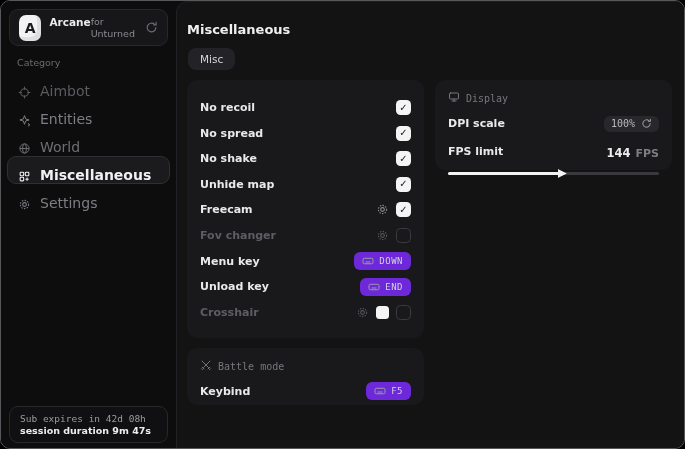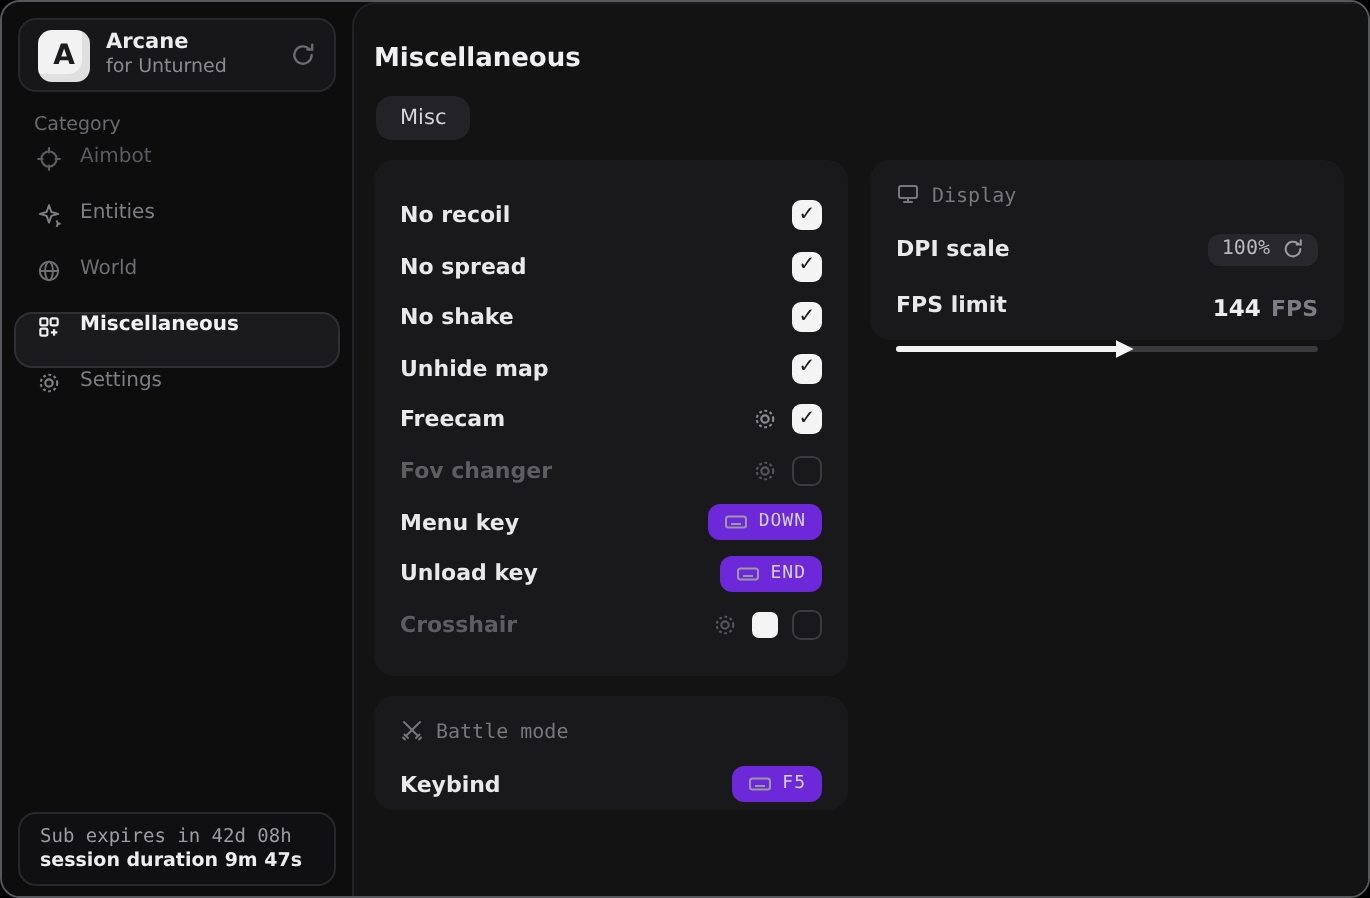--- a/index.html
+++ b/index.html
@@ -19,32 +19,32 @@
     position:absolute; left:8px; top:8px; width:159px; height:37px;
     background:#17171a; border:1px solid #28282c; border-radius:9px;
     display:flex; align-items:center; padding:0 9px; gap:8px;
   }
   .logo-square {
     width:26px; height:26px; border-radius:7px; background:#f2f2f2;
     color:#1b1b1d; font-weight:bold; font-size:14px;
     display:flex; align-items:center; justify-content:center;
     box-shadow: inset -4px -4px 0 rgba(0,0,0,0.08);
   }
-  .logo-text { display:flex; flex-direction:column; line-height:1.25; }
+  .logo-text { display:flex; flex-direction:row; line-height:1.25; }
   .logo-title { font-size:10.5px; font-weight:bold; color:#ececee; }
   .logo-sub { font-size:9.5px; color:#8a8a8f; }
   .logo-refresh { margin-left:auto; color:#6a6a6f; display:flex; }
 
   .category-label { position:absolute; left:16px; top:56px; font-size:9.5px; color:#6b6b70; }
 
   .nav { position:absolute; left:6px; right:6px; top:71px; display:flex; flex-direction:column; }
   .nav-item {
-    height:28px; display:flex; align-items:flex-start; gap:9px;
+    height:28px; display:flex; align-items:flex-end; gap:9px;
     padding:0 10px; border-radius:9px; border:1px solid transparent;
-    color:#7e7e84; font-size:10px; font-weight:500; cursor:default;
+    color:#7e7e84; font-size:14px; font-weight:500; cursor:default;
   }
   .nav-item.dim { color:#5b5b60; }
   .nav-item.dim2 { color:#6e6e73; }
   .nav-item.selected { background:#1b1b1e; border-color:#2f2f34; color:#f1f1f3; font-weight:600; }
   .nav-icon { display:flex; width:13px; height:13px; }
   .nav-icon svg { width:13px; height:13px; }
 
   .status-card {
     position:absolute; left:8px; right:8px; bottom:5px; height:37px;
     border:1px solid #28282c; border-radius:9px; padding:5px 10px;

